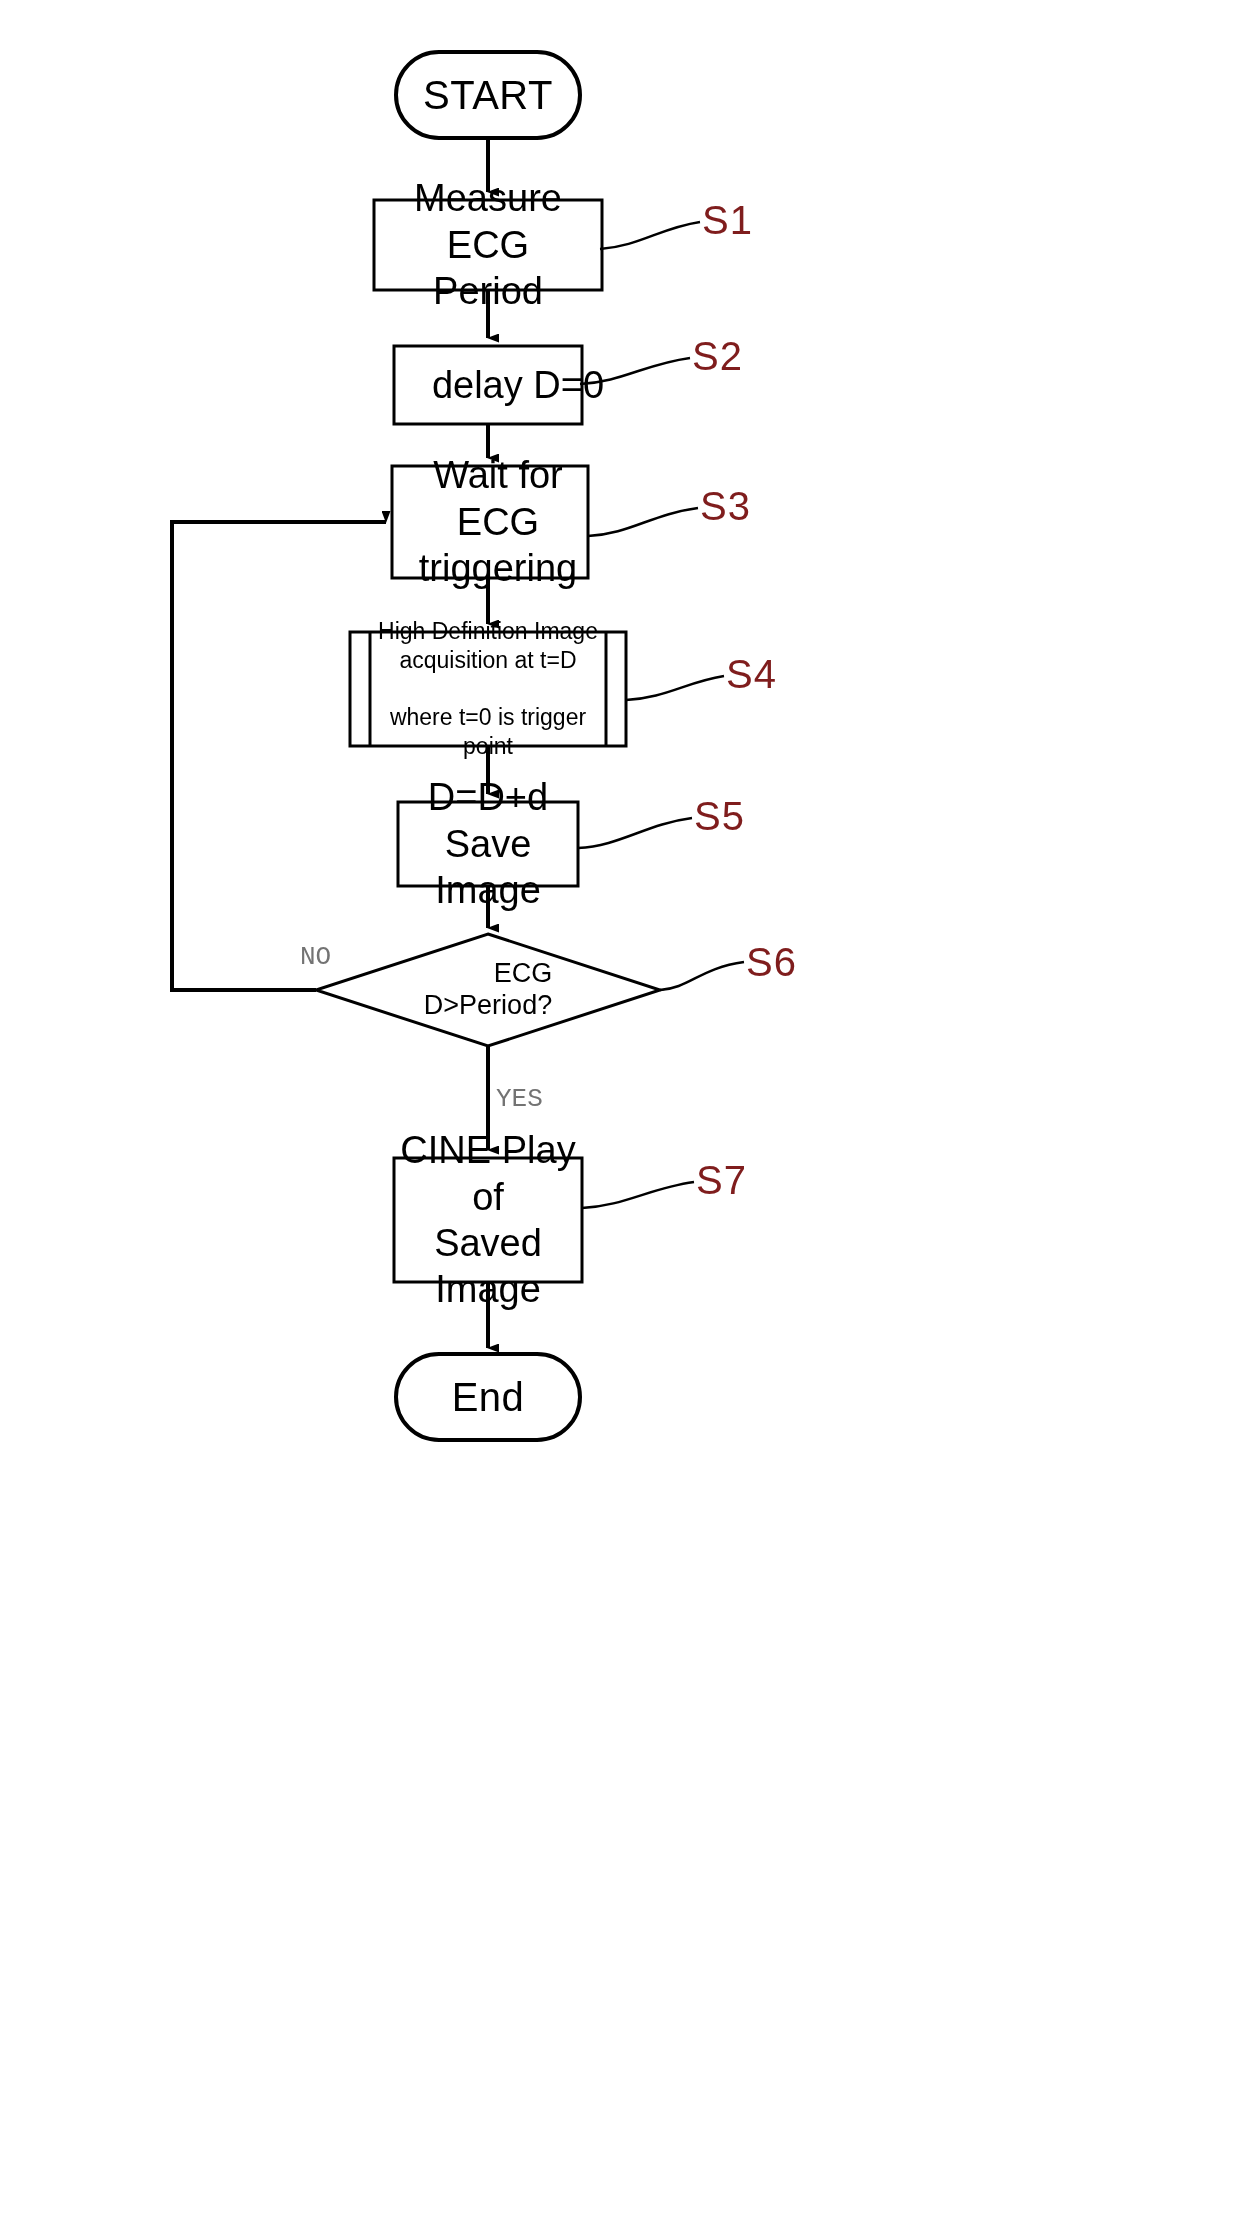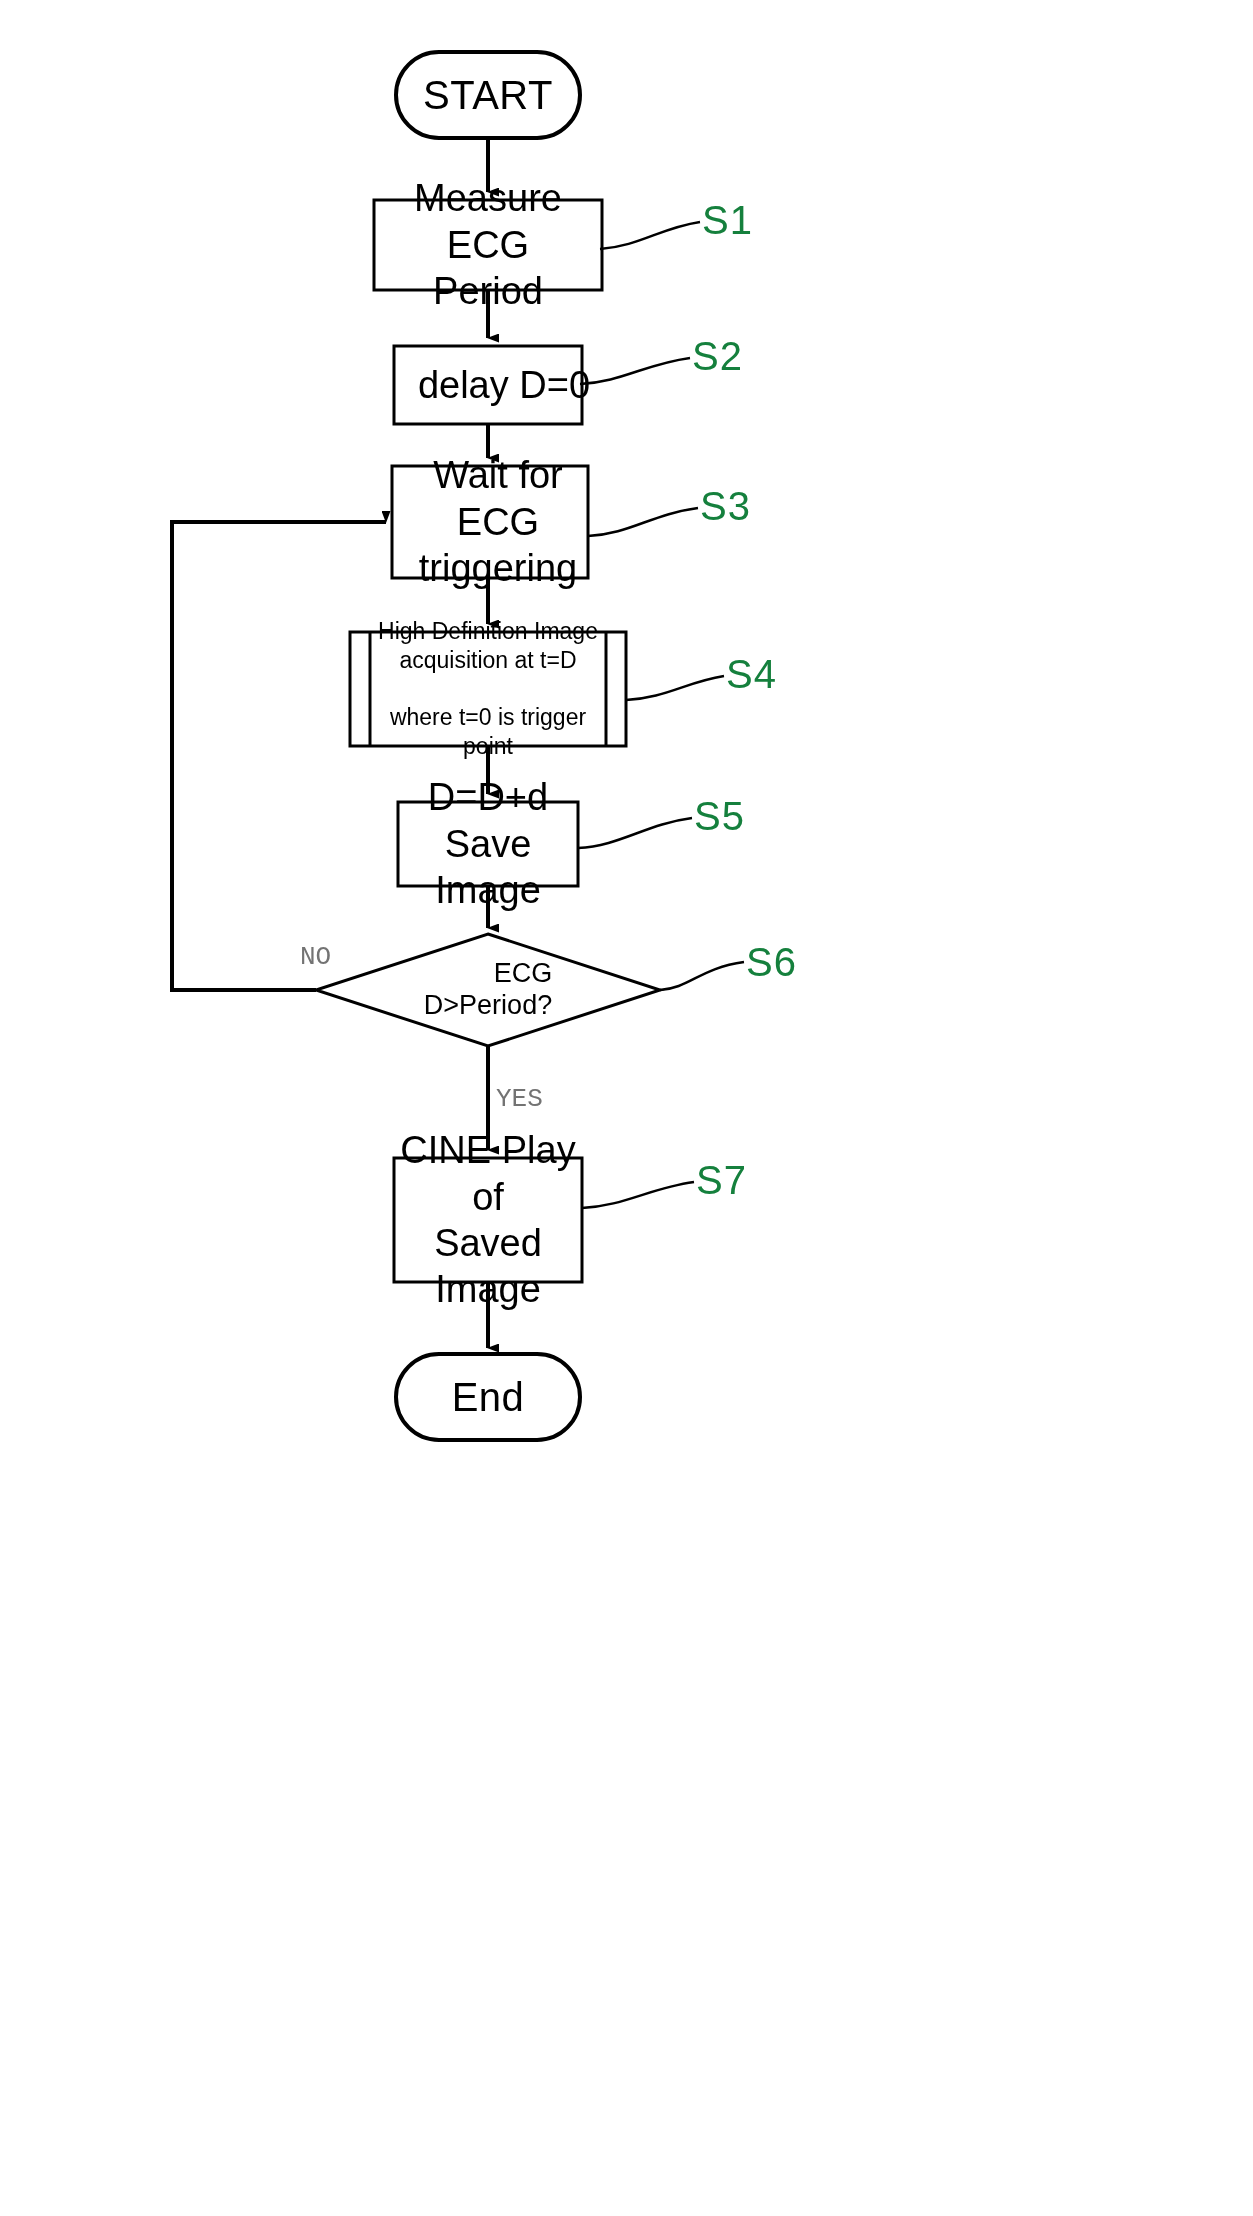--- a/index.html
+++ b/index.html
@@ -45,21 +45,21 @@
     line-height:1.25;
   }
   .decision-label{
     font-size:27px;
     line-height:1.18;
   }
   .step-tag{
     position:absolute;
     font-size:40px;
     letter-spacing:1px;
-    color:#15803d;
+    color:#7f1d1d;
   }
   .edge-label{
     position:absolute;
     font-family:Liberation Mono, monospace;
     font-size:26px;
     color:#737373;
   }
   .hitbox{
     position:absolute;
     background:transparent;
@@ -123,21 +123,21 @@
 
     <rect x="396" y="1354" width="184" height="86" rx="43" ry="43" fill="#ffffff" stroke="#000000" stroke-width="4"></rect>
   </svg>
 
   <div class="node-text terminator-label" style="left:396px; top:52px; width:184px; height:86px;">START</div>
 
   <div class="node-text process-label" style="left:374px; top:200px; width:228px; height:90px;">Measure ECG
 Period</div>
   <div class="step-tag" style="left:702px; top:198px;">S1</div>
 
-  <div class="node-text process-label" style="left:394px; top:346px; width:188px; height:78px;padding-left:16px;">delay   D=0</div>
+  <div class="node-text process-label" style="left:408px; top:346px; width:188px; height:78px;padding-left:16px;">delay   D=0</div>
   <div class="step-tag" style="left:692px; top:334px;">S2</div>
 
   <div class="node-text process-label" style="left:392px; top:466px; width:196px; height:112px; align-items:flex-start; padding-left:16px; box-sizing:border-box;">Wait for ECG
 triggering</div>
   <div class="step-tag" style="left:700px; top:484px;">S3</div>
 
   <div class="node-text process-label-small" style="left:370px; top:632px; width:236px; height:114px;">High Definition Image
 acquisition at t=D
 
 where t=0 is trigger

